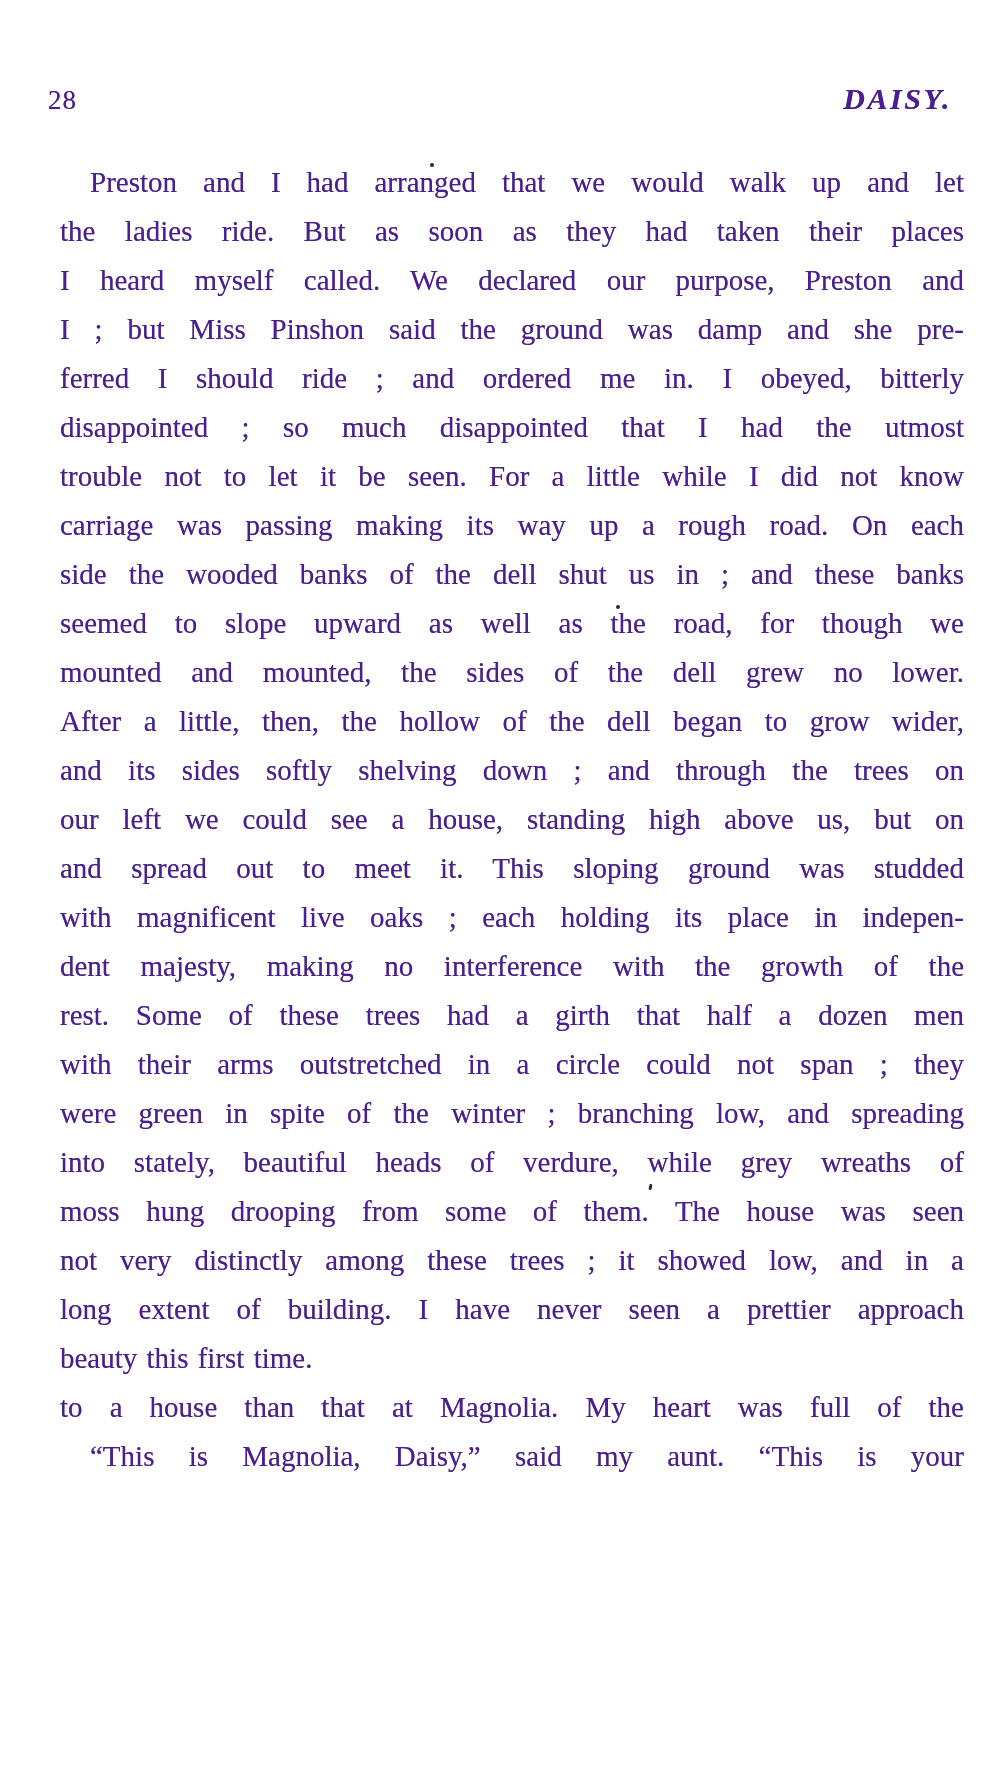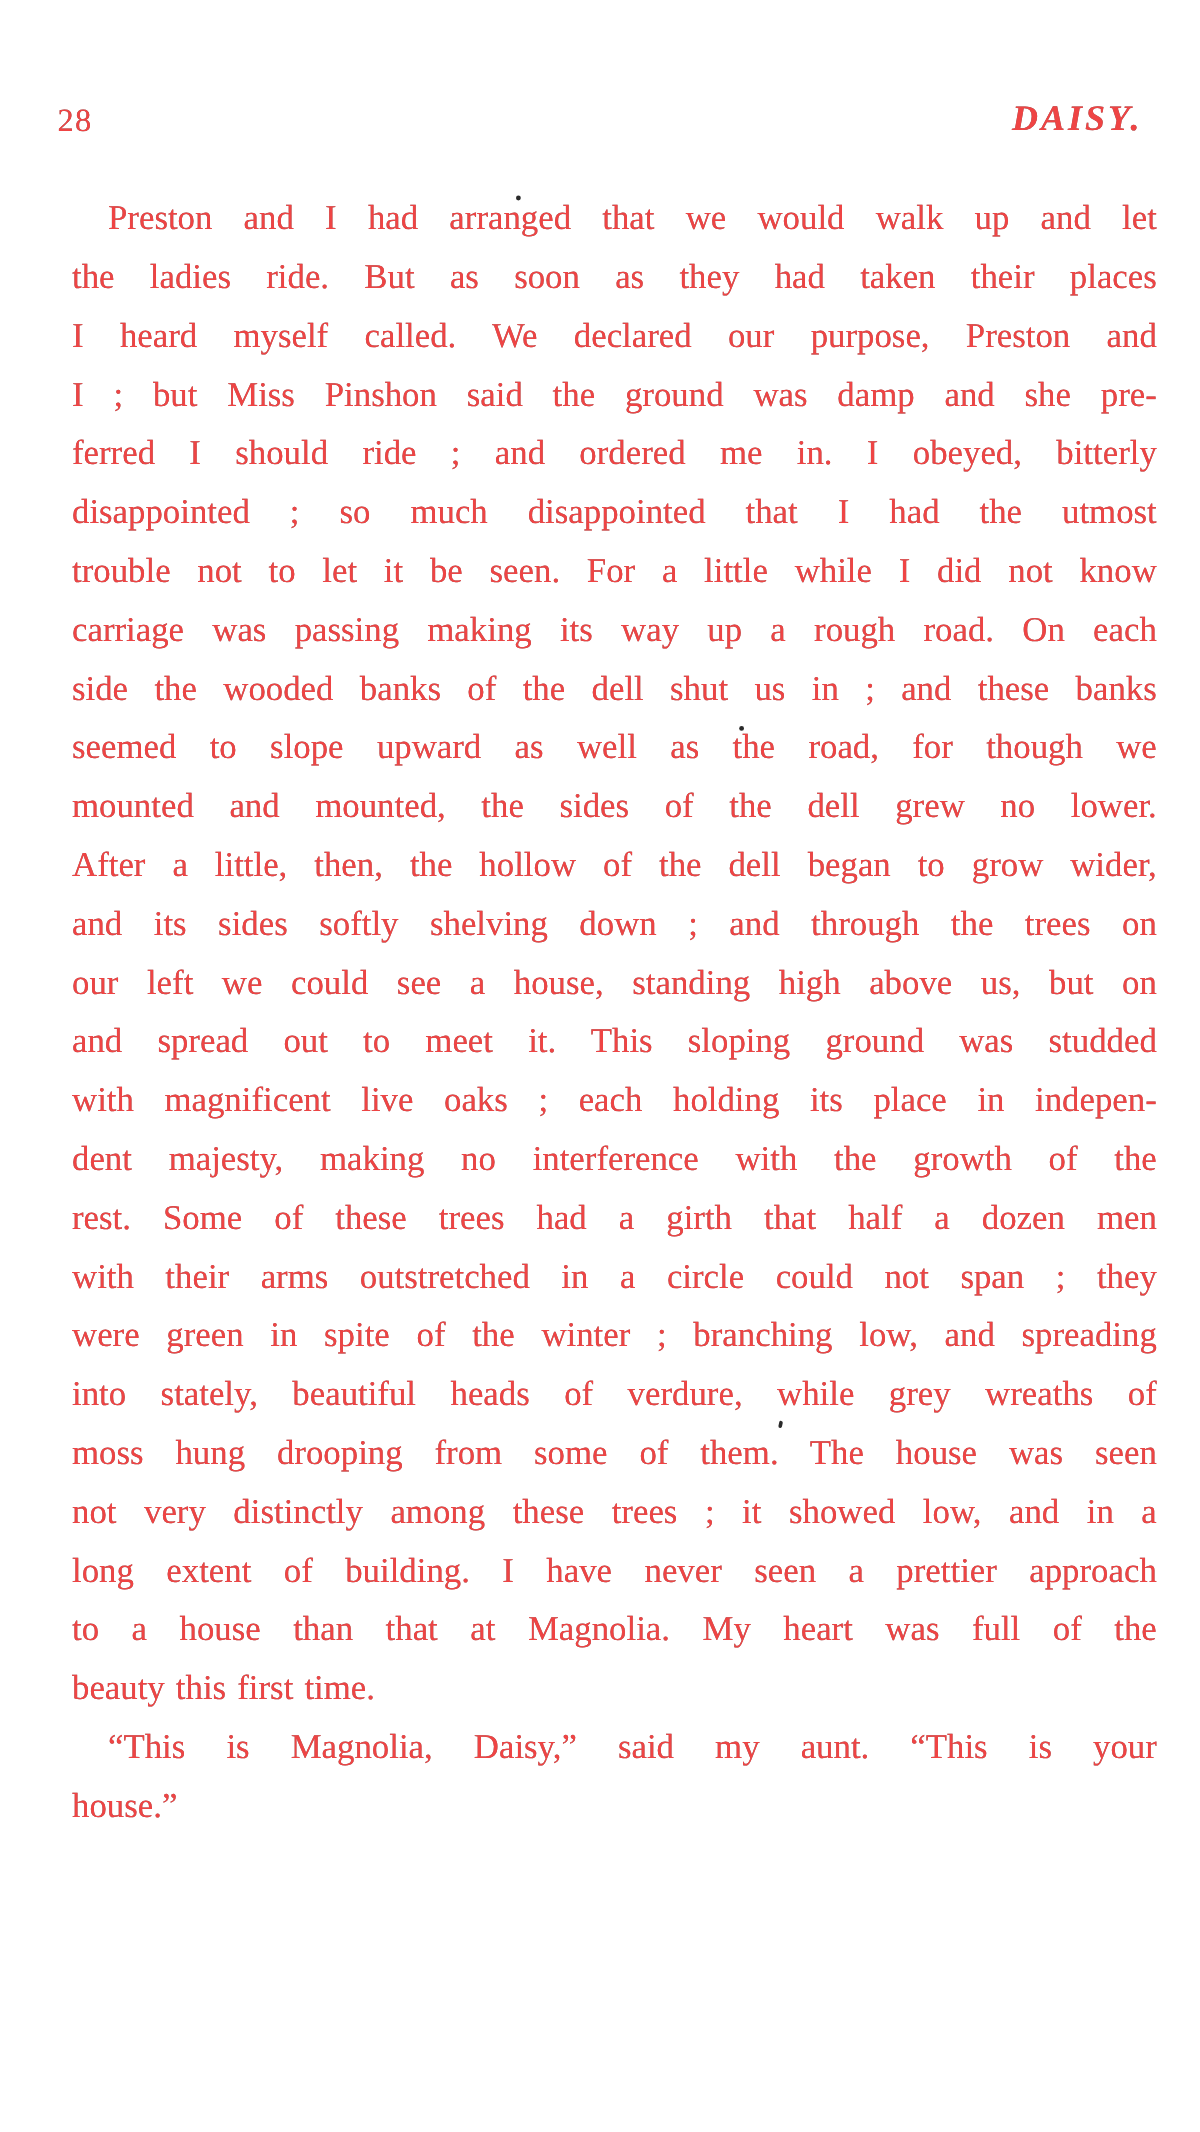--- a/index.html
+++ b/index.html
@@ -6,21 +6,21 @@
     margin: 0;
     padding: 0;
     background: #ffffff;
   }
   .page {
     position: relative;
     width: 1000px;
     height: 1777px;
     background: #ffffff;
     font-family: "Liberation Serif", "DejaVu Serif", serif;
-    color: #ef4444;
+    color: #4c1d95;
     overflow: hidden;
   }
   .header {
     position: absolute;
     top: 82px;
     left: 48px;
     right: 48px;
     height: 40px;
   }
   .page-number {
@@ -102,22 +102,21 @@
       <div class="line">and spread out to meet it. This sloping ground was studded</div>
       <div class="line">with magnificent live oaks ; each holding its place in indepen-</div>
       <div class="line">dent majesty, making no interference with the growth of the</div>
       <div class="line">rest. Some of these trees had a girth that half a dozen men</div>
       <div class="line">with their arms outstretched in a circle could not span ; they</div>
       <div class="line">were green in spite of the winter ; branching low, and spreading</div>
       <div class="line">into stately, beautiful heads of verdure, while grey wreaths of</div>
       <div class="line">moss hung drooping from some of them. The house was seen</div>
       <div class="line">not very distinctly among these trees ; it showed low, and in a</div>
       <div class="line">long extent of building. I have never seen a prettier approach</div>
+      <div class="line para-end">beauty this first time.</div>
       <div class="line">to a house than that at Magnolia. My heart was full of the</div>
-      <div class="line para-end">beauty this first time.</div>
       <div class="line indent">“This is Magnolia, Daisy,” said my aunt. “This is your</div>
-      <div class="line para-end">house.”</div>
     </div>
 
   <div class="speck speck-1"></div>
   <div class="speck speck-2"></div>
   <div class="speck speck-3"></div>
 </div>
 
 </body></html>

